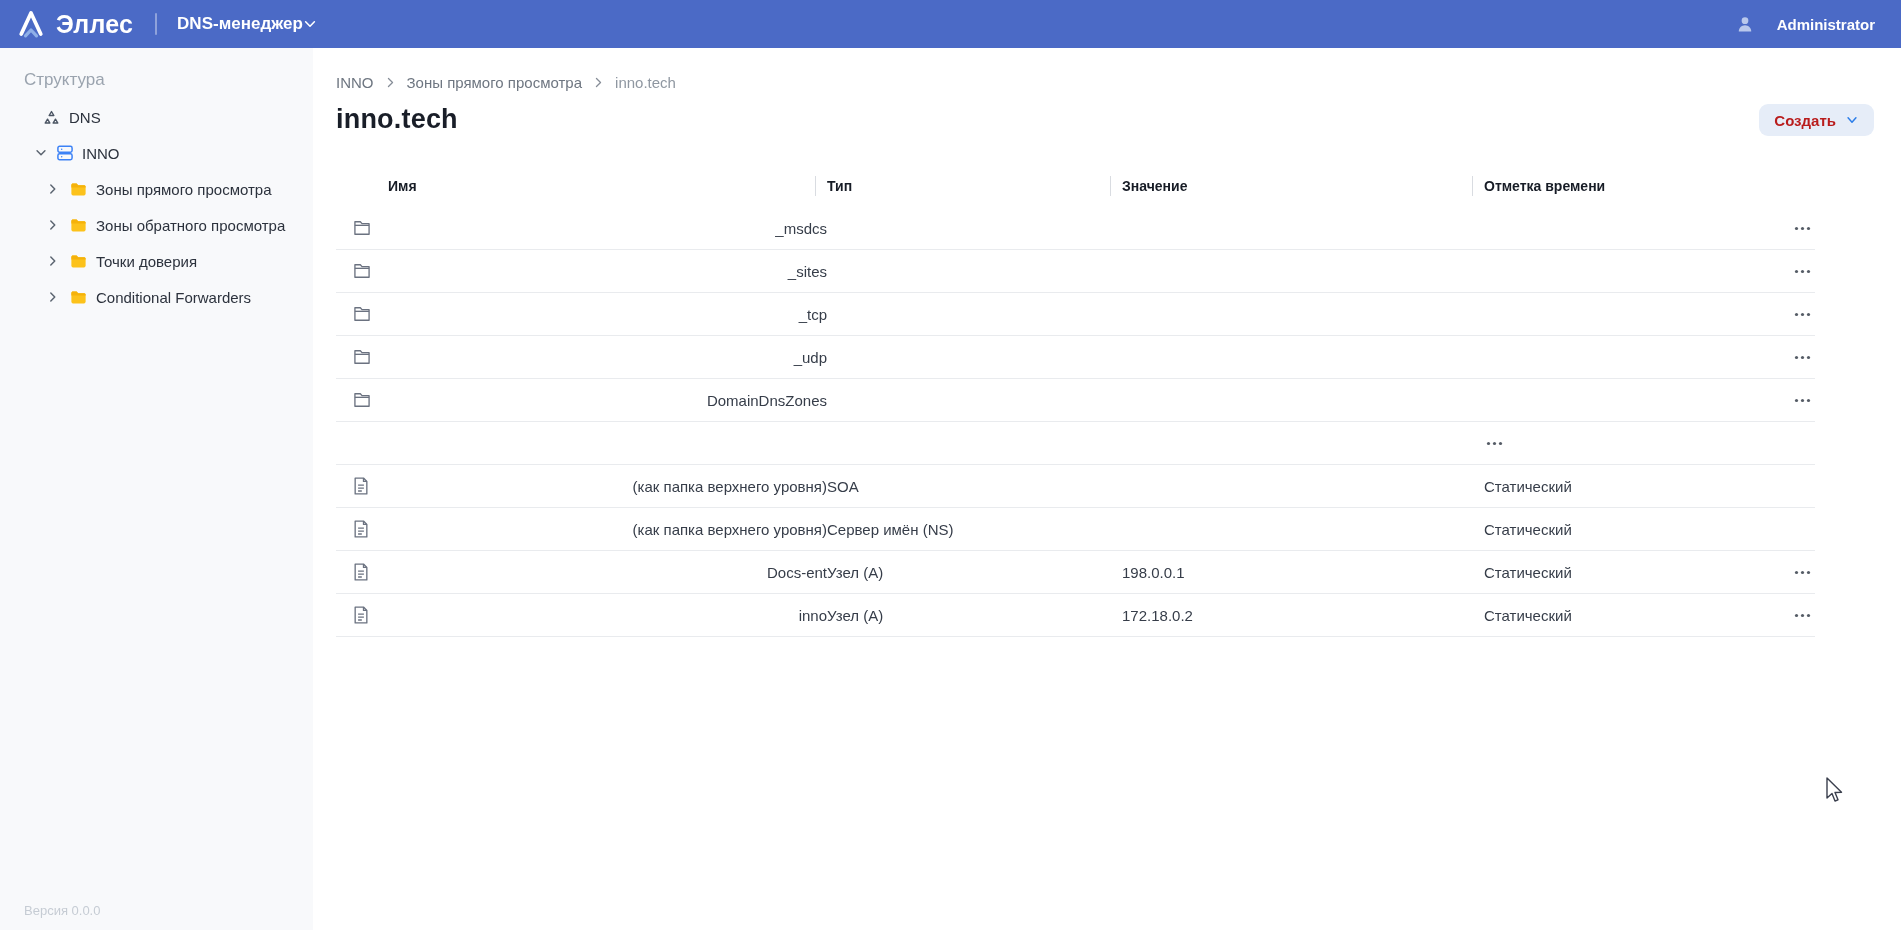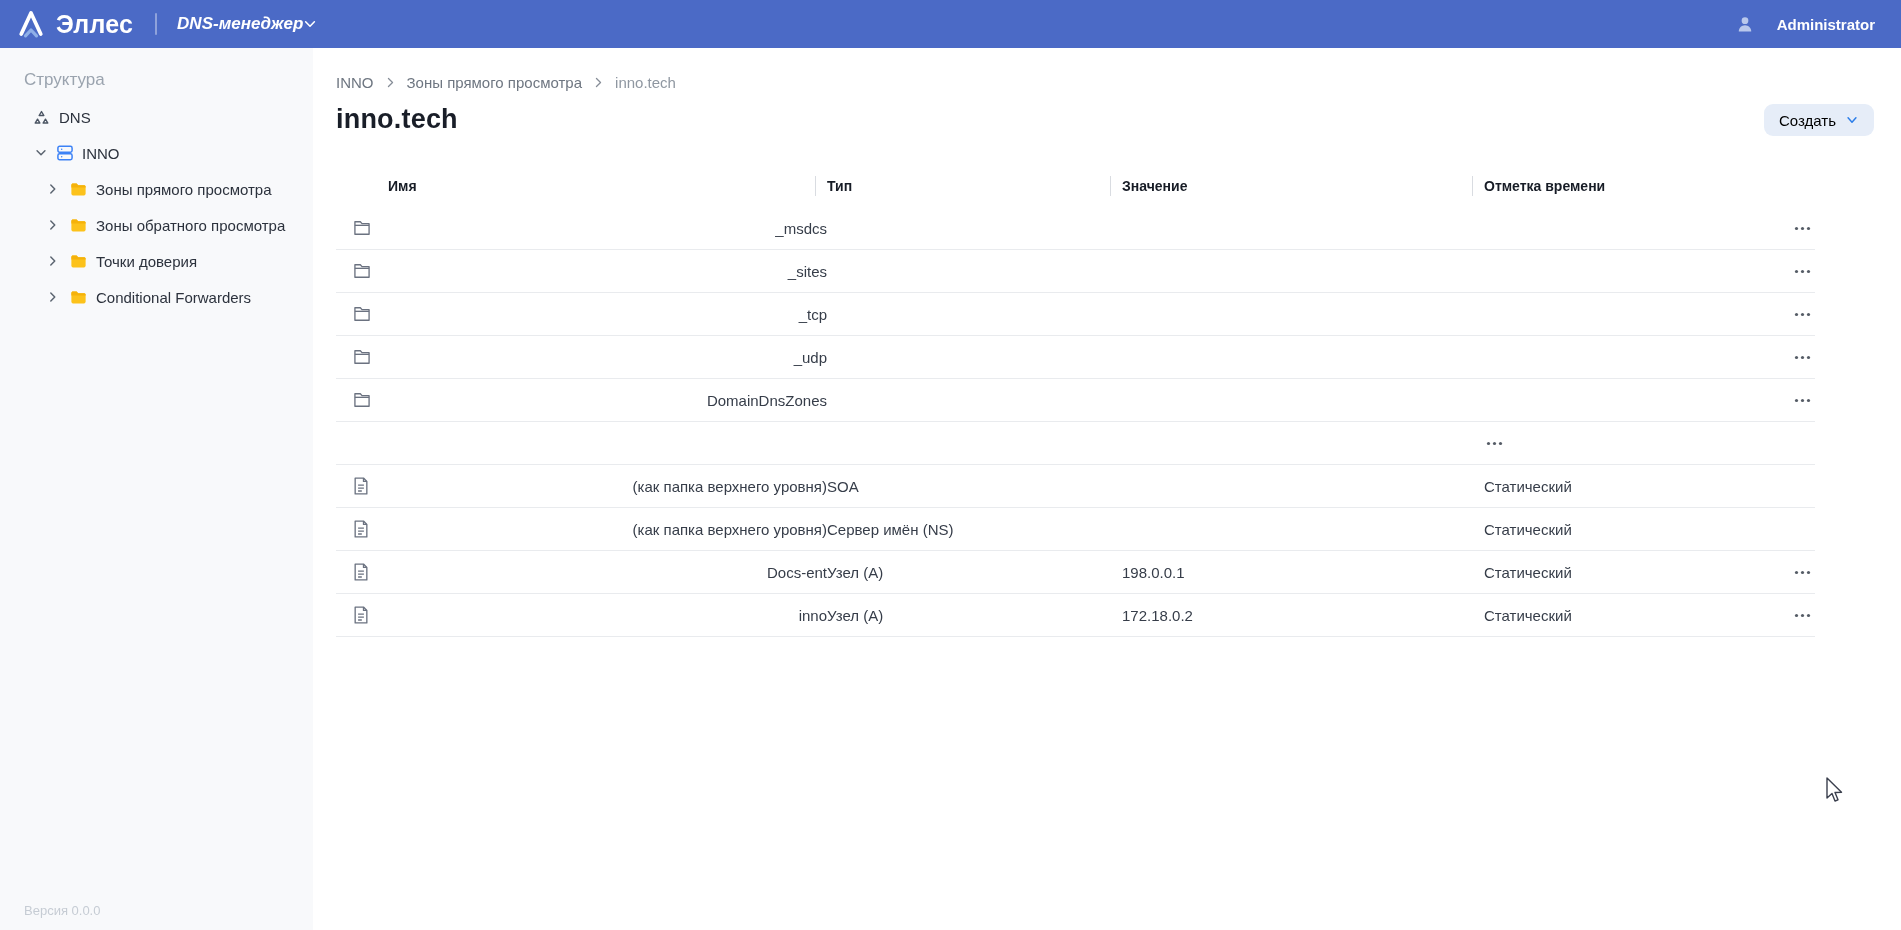--- a/index.html
+++ b/index.html
@@ -7,52 +7,52 @@
   body { font-family:"Liberation Sans", sans-serif; background:#ffffff; position:relative; }
 
   
   .topbar {
     height:48px; background:#4b6ac6; color:#ffffff;
     display:flex; align-items:center; padding:0 26px 0 16px;
   }
   .logo { display:flex; align-items:center; gap:10px; }
   .logo-text { font-size:25px; font-weight:700; letter-spacing:.2px; }
   .topbar-divider { width:2px; height:22px; background:rgba(255,255,255,.38); margin:0 20px 0 22px; border-radius:1px; }
-  .product-switcher { display:flex; align-items:center; cursor:pointer;font-style:italic; }
+  .product-switcher { display:flex; align-items:center; cursor:pointer; }
   .product-name { font-size:17px; font-weight:700; }
   .topbar-spacer { flex:1; }
   .user-chip { display:flex; align-items:center; gap:22px; }
   .user-name { font-size:15px; font-weight:700; }
 
   
   .shell { display:flex; height:882px; }
 
   
   .sidebar { width:313px; flex-shrink:0; background:#f8f9fb; position:relative; padding-top:22px; }
   .sidebar-label { font-size:17px; color:#9aa3ae; padding-left:24px; }
   .tree { margin-top:9px; }
   .tree-item { height:36px; display:flex; align-items:center; font-size:15px; color:#2c323d; cursor:pointer; }
   .tree-item .chev { flex-shrink:0; display:flex; }
-  .lvl0 { padding-left:32px; gap:8px; }
+  .lvl0 { padding-left:42px; gap:8px; }
   .lvl1 { padding-left:34px; gap:7px; }
   .lvl2 { padding-left:46px; gap:6px; }
   .lvl2 .folder-svg { margin-left:3px; margin-right:2px; }
   .version { position:absolute; left:24px; bottom:12px; font-size:13px; color:#c6ccd4; }
 
   
   .main { flex:1; padding:26px 27px 0 23px; position:relative; }
   .breadcrumb { display:flex; align-items:center; gap:10px; font-size:15px; color:#6e7681; }
   .crumb { cursor:pointer; }
   .crumb-last { color:#8f97a1; cursor:default; }
   .title-row { display:flex; align-items:flex-start; justify-content:space-between; margin-top:13px; }
   .page-title { font-size:27px; font-weight:700; color:#191e28; letter-spacing:.2px; }
   .create-btn {
     display:flex; align-items:center; gap:9px;
-    background:#e6edf8; color:#000000; border:none; border-radius:9px;
-    height:32px; padding:0 15px; font-size:15px; font-weight:400;
+    background:#e6edf8; color:#b91c1c; border:none; border-radius:9px;
+    height:32px; padding:0 15px; font-size:15px; font-weight:700;
     font-family:"Liberation Sans", sans-serif; cursor:pointer;
   }
 
   
   .table { width:1479px; margin-top:29px; }
   .thead, .trow { display:grid; grid-template-columns:491px 295px 362px 308px 1fr; align-items:center; }
   .thead { height:42px; font-size:14px; font-weight:700; color:#171c26; }
   .th { position:relative; }
   .th-name { padding-left:52px; }
   .th-sep::before {

